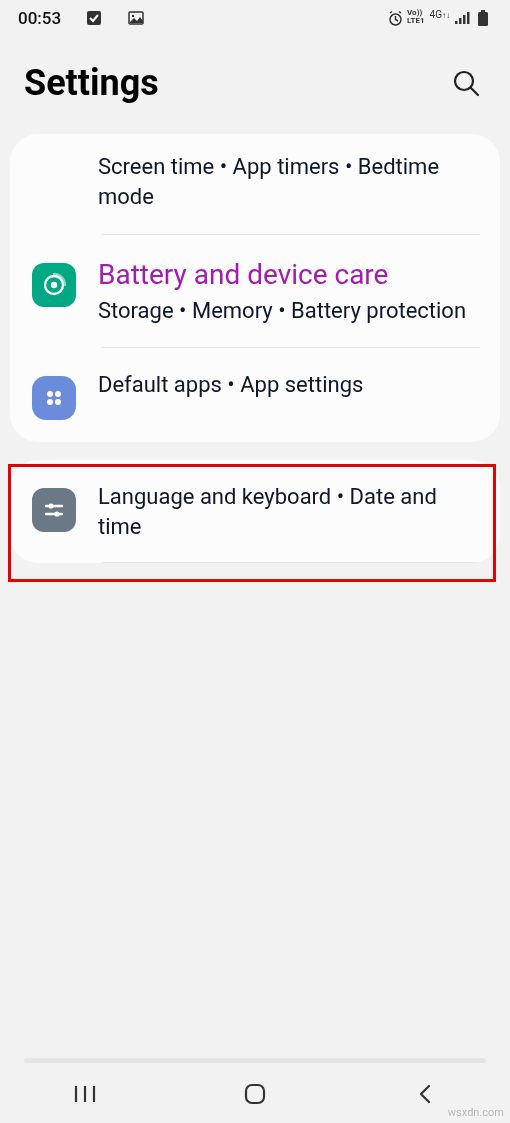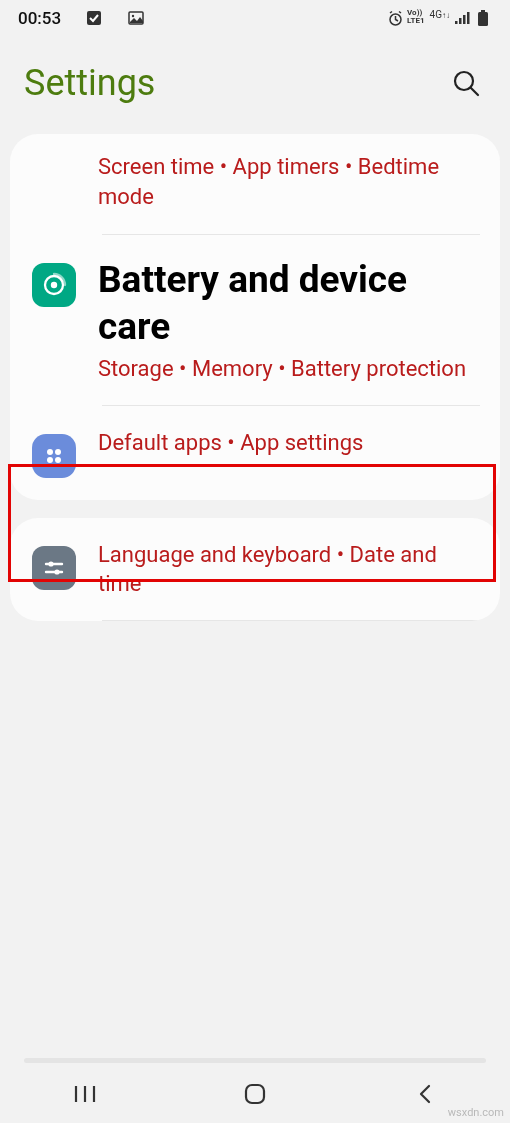--- a/index.html
+++ b/index.html
@@ -30,22 +30,22 @@
       justify-content: center;
     }
     .header {
       display: flex;
       align-items: center;
       justify-content: space-between;
       padding: 26px 24px 30px 24px;
     }
     .header-title {
       font-size: 36px;
-      font-weight: 400;
-      color: #4d7c0f;
+      font-weight: 700;
+      color: #000000;
     }
     .search-btn {
       width: 40px; height: 40px;
       display: flex;
       align-items: center;
       justify-content: center;
     }
     .card {
       background: #fcfcfc;
       border-radius: 28px;
@@ -80,29 +80,29 @@
       margin-right: 22px;
       margin-top: 6px;
     }
     .item-icon.none { visibility: hidden; margin-top:0; }
     .item-icon.battery { background: #00a884; border-radius:12px; }
     .item-icon.apps { background: #6b8cdb; border-radius:14px; }
     .item-icon.general { background: #6b7885; border-radius:12px; }
     .item-icon.accessibility { background: #139e5b; border-radius:50%; }
     .item-text { flex: 1; min-width: 0; }
     .item-title {
-      font-size: 37px;
-      font-weight: 700;
-      color: #000000;
+      font-size: 28px;
+      font-weight: 400;
+      color: #a21caf;
       line-height: 1.25;
       margin-bottom: 4px;
     }
     .item-subtitle {
       font-size: 22px;
-      color: #b91c1c;
+      color: #0f172a;
       line-height: 1.35;
     }
     .highlight-box {
       position: absolute;
       border: 3px solid #e20404;
       pointer-events: none;
       left: 8px;
       top: 464px;
       width: 488px;
       height: 118px;

